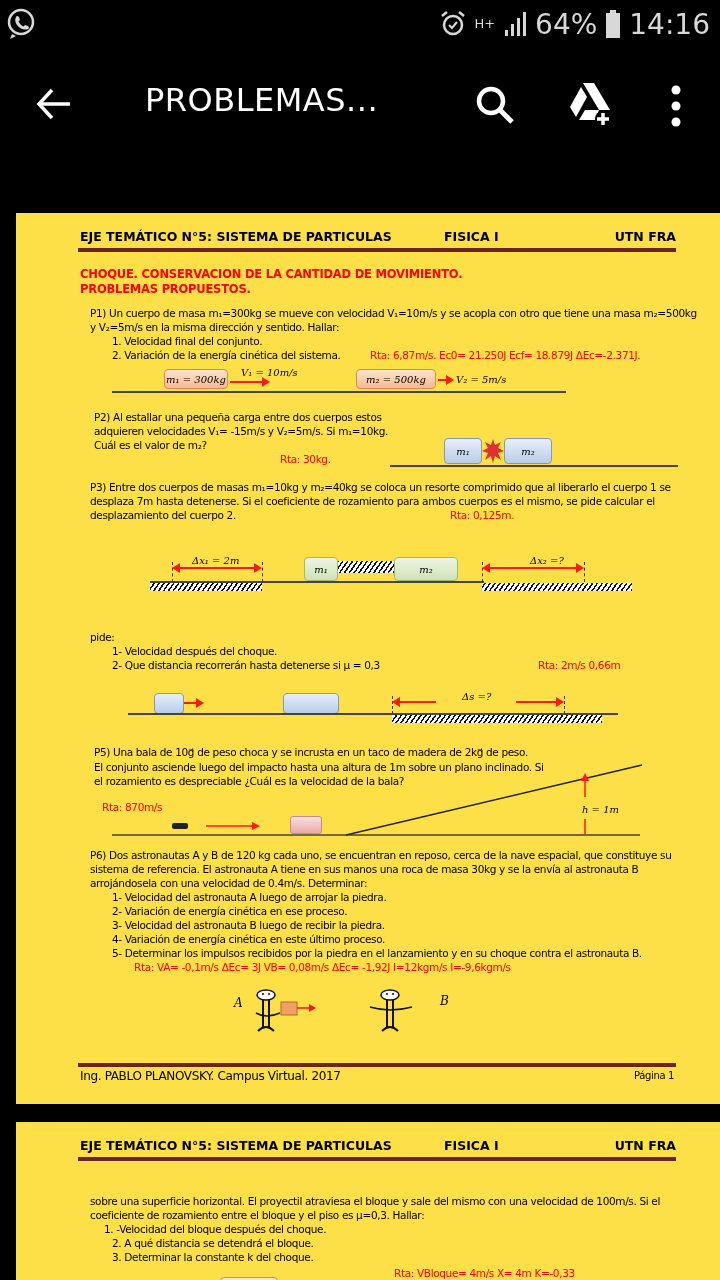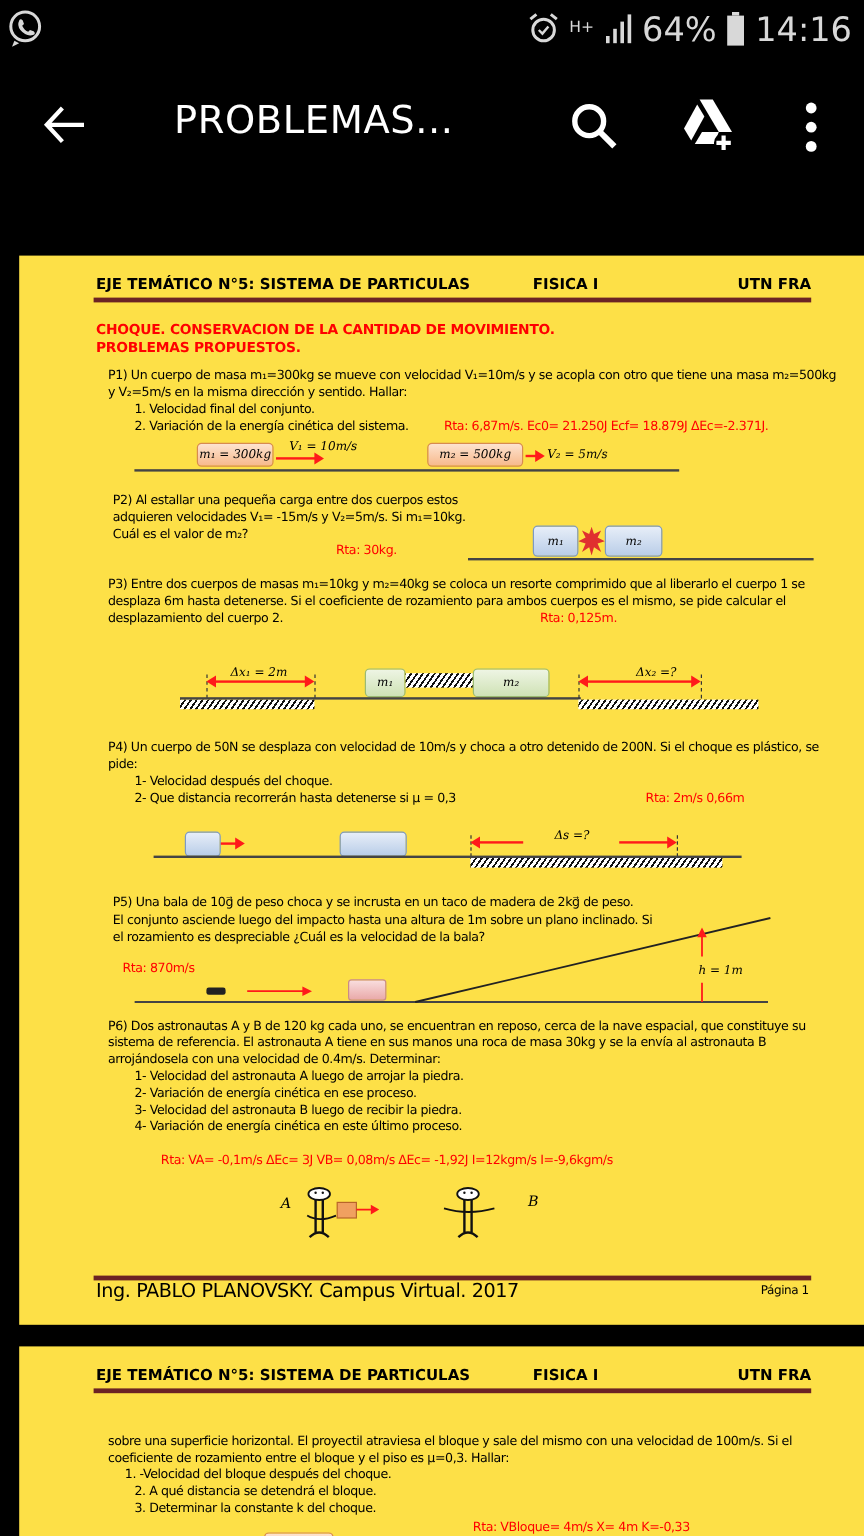--- a/index.html
+++ b/index.html
@@ -142,21 +142,21 @@
     </div>
   <svg style="position:absolute; left:466px; top:226px;" width="22" height="24" viewBox="0 0 22 24">
     <polygon points="11,0 13,6 19,3 16,9 22,12 16,14 19,21 13,17 11,24 9,17 3,21 6,14 0,12 6,9 3,3 9,6" fill="#e0302f"></polygon>
   </svg>
   <div class="box-blue" style="left:488px; top:225px; width:48px; height:26px;">
       <span class="math">m₂</span>
     </div>
   <div class="ground" style="left:374px; top:252px; width:288px;"></div>
 
   <div class="txt" style="left:74px; top:267px;">P3) Entre dos cuerpos de masas m₁=10kg y m₂=40kg se coloca un resorte comprimido que al liberarlo el cuerpo 1 se</div>
-  <div class="txt" style="left:74px; top:281px;">desplaza 6m hasta detenerse. Si el coeficiente de rozamiento para ambos cuerpos es el mismo, se pide calcular el</div>
+  <div class="txt" style="left:74px; top:281px;">desplaza 7m hasta detenerse. Si el coeficiente de rozamiento para ambos cuerpos es el mismo, se pide calcular el</div>
   <div class="txt" style="left:74px; top:295px;">desplazamiento del cuerpo 2.</div>
   <div class="txt red" style="left:434px; top:295px;">Rta: 0,125m.</div>
   <div class="txt math" style="left:176px; top:341px;">Δx₁ = 2m</div>
   <div class="dash-v" style="left:156px; top:349px; height:20px;"></div>
   <div class="dash-v" style="left:246px; top:349px; height:20px;"></div>
   <div class="arrow l r" style="left:158px; top:354px; width:86px;"></div>
   <div class="hatch" style="left:134px; top:370px; width:112px;"></div>
   <div class="box-green" style="left:288px; top:344px; width:34px; height:24px;">
       <span class="math">m₁</span>
     </div>
@@ -164,21 +164,20 @@
   <div class="box-green" style="left:378px; top:344px; width:64px; height:24px;">
       <span class="math">m₂</span>
     </div>
   <div class="ground" style="left:134px; top:368px; width:334px;"></div>
   <div class="txt math" style="left:514px; top:341px;">Δx₂ =?</div>
   <div class="dash-v" style="left:466px; top:349px; height:20px;"></div>
   <div class="dash-v" style="left:568px; top:349px; height:20px;"></div>
   <div class="arrow l r" style="left:468px; top:354px; width:98px;"></div>
   <div class="hatch" style="left:466px; top:370px; width:150px;"></div>
 
-  <div class="txt" style="left:74px; top:403px;">P4) Un cuerpo de 50N se desplaza con velocidad de 10m/s y choca a otro detenido de 200N. Si el choque es plástico, se</div>
   <div class="txt" style="left:74px; top:417px;">pide:</div>
   <div class="txt" style="left:96px; top:431px;">1-   Velocidad después del choque.</div>
   <div class="txt" style="left:96px; top:445px;">2-   Que distancia recorrerán hasta detenerse si μ = 0,3</div>
   <div class="txt red" style="left:522px; top:445px;">Rta: 2m/s  0,66m</div>
   <div class="box-blue" style="left:138px; top:480px; width:30px; height:21px;"></div>
   <div class="arrow r" style="left:168px; top:489px; width:18px;"></div>
   <div class="box-blue" style="left:267px; top:480px; width:56px; height:21px;"></div>
   <div class="txt math" style="left:446px; top:477px;">Δs =?</div>
   <div class="dash-v" style="left:376px; top:483px; height:18px;"></div>
   <div class="dash-v" style="left:548px; top:483px; height:18px;"></div>
@@ -204,20 +203,21 @@
   <div class="box-pink" style="left:274px; top:603px; width:32px; height:18px;"></div>
   <div class="txt math" style="left:566px; top:590px;">h = 1m</div>
 
   <div class="txt" style="left:74px; top:635px;">P6) Dos astronautas A y B de 120 kg cada uno, se encuentran en reposo, cerca de la nave espacial, que constituye su</div>
   <div class="txt" style="left:74px; top:649px;">sistema de referencia. El astronauta A tiene en sus manos una roca de masa 30kg y se la envía al astronauta B</div>
   <div class="txt" style="left:74px; top:663px;">arrojándosela con una velocidad de 0.4m/s. Determinar:</div>
   <div class="txt" style="left:96px; top:677px;">1-   Velocidad del astronauta A luego de arrojar la piedra.</div>
   <div class="txt" style="left:96px; top:691px;">2-   Variación de energía cinética en ese proceso.</div>
   <div class="txt" style="left:96px; top:705px;">3-   Velocidad del astronauta B luego de recibir la piedra.</div>
   <div class="txt" style="left:96px; top:719px;">4-   Variación de energía cinética en este último proceso.</div>
+  <div class="txt" style="left:96px; top:733px;">5-   Determinar los impulsos recibidos por la piedra en el lanzamiento y en su choque contra el astronauta B.</div>
   <div class="txt red" style="left:118px; top:747px;">Rta: VA= -0,1m/s ΔEc= 3J VB= 0,08m/s      ΔEc= -1,92J        I=12kgm/s        I=-9,6kgm/s</div>
   <div class="txt math" style="left:218px; top:783px; font-size:12px;">A</div>
   <svg style="position:absolute; left:238px; top:776px;" width="64" height="44" viewBox="0 0 64 44">
     <ellipse cx="12" cy="6" rx="9" ry="5" fill="#fff" stroke="#111" stroke-width="1.5"></ellipse>
     <circle cx="9" cy="5" r="1" fill="#111"></circle>
       <circle cx="15" cy="5" r="1" fill="#111"></circle>
     <line x1="9" y1="11" x2="9" y2="38" stroke="#111" stroke-width="2"></line>
     <line x1="15" y1="11" x2="15" y2="38" stroke="#111" stroke-width="2"></line>
     <path d="M2 24 Q12 30 26 24" fill="none" stroke="#111" stroke-width="1.5"></path>
     <path d="M4 42 Q12 34 20 42" fill="none" stroke="#111" stroke-width="2"></path>
@@ -230,21 +230,21 @@
     <circle cx="19" cy="5" r="1" fill="#111"></circle>
       <circle cx="25" cy="5" r="1" fill="#111"></circle>
     <line x1="19" y1="11" x2="19" y2="38" stroke="#111" stroke-width="2"></line>
     <line x1="25" y1="11" x2="25" y2="38" stroke="#111" stroke-width="2"></line>
     <path d="M2 18 Q22 24 44 18" fill="none" stroke="#111" stroke-width="1.5"></path>
     <path d="M14 42 Q22 34 30 42" fill="none" stroke="#111" stroke-width="2"></path>
   </svg>
   <div class="txt math" style="left:424px; top:781px; font-size:12px;">B</div>
 
   <div class="footer-rule" style="top:850px;"></div>
-  <div class="txt" style="left:64px; top:856px; font-size:16px;">Ing. PABLO PLANOVSKY. Campus Virtual. 2017</div>
+  <div class="txt" style="left:64px; top:856px; font-size:12px;">Ing. PABLO PLANOVSKY. Campus Virtual. 2017</div>
   <div class="txt" style="right:50px; top:856px; font-size:10px;">Página 1</div>
 </div>
 
 <div class="page page2">
   <div class="hdr">
     <span class="h-left">EJE TEMÁTICO N°5: SISTEMA DE PARTICULAS</span>
     <span class="h-mid">FISICA I</span>
     <span class="h-right">UTN FRA</span>
   </div>
   <div class="hdr-rule"></div>

